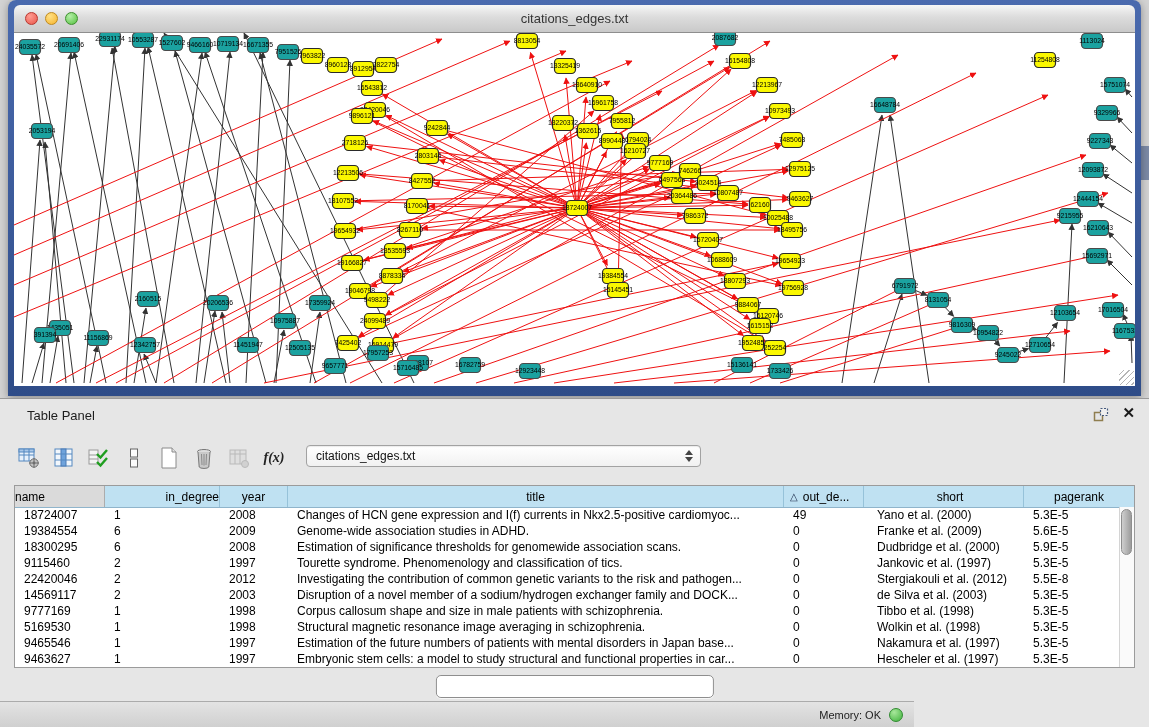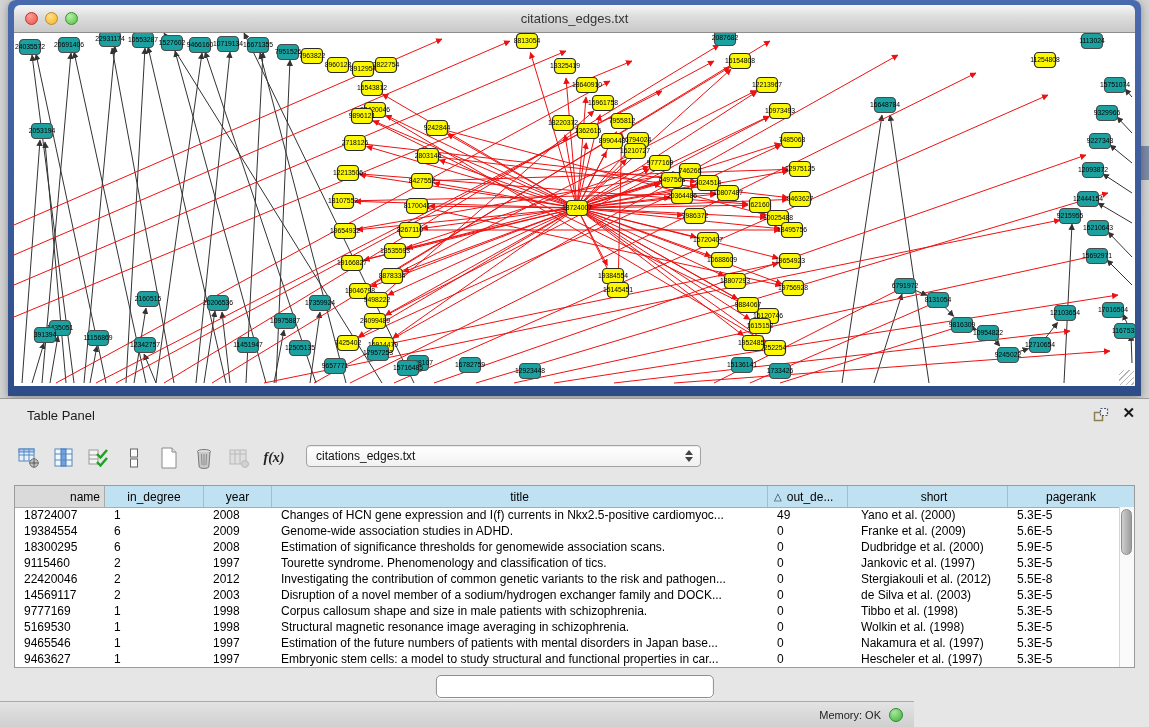--- a/index.html
+++ b/index.html
@@ -40,27 +40,27 @@
   .combo .stepper{position:absolute;right:7px;top:4px;display:flex;flex-direction:column;gap:2px;}
   .combo .stepper i{display:block;width:0;height:0;border-left:4px solid transparent;border-right:4px solid transparent;}
   .combo .stepper .up{border-bottom:5px solid #444;}
   .combo .stepper .dn{border-top:5px solid #444;}
   
   .table-wrap{position:absolute;left:14px;top:86px;width:1121px;height:183px;
               background:#FFFFFF;border:1px solid #9B9B9B;box-sizing:border-box;}
   .thead{display:flex;height:21px;font-size:12px;color:#000;border-bottom:1px solid #8FB4CB;}
   .th{display:flex;align-items:center;justify-content:center;box-sizing:border-box;
       background:#BFE1F2;border-right:1px solid #96C2D9;overflow:hidden;white-space:nowrap;}
-  .th.th-name{background:#DADADA;border-right:1px solid #ACACAC;justify-content:flex-end;padding-right:4px;}
+  .th.th-name{background:#DADADA;border-right:1px solid #ACACAC;justify-content:flex-start;padding-right:14px;}
   .th.th-out{justify-content:flex-start;padding-left:6px;gap:5px;}
   .th .sort{font-size:10px;color:#1c2b4a;}
   .tbody{position:absolute;left:0;top:21px;right:15px;bottom:0;overflow:hidden;}
   .tr{display:flex;height:16px;font-size:12px;color:#000;align-items:center;}
   .td{box-sizing:border-box;padding-left:9px;white-space:nowrap;overflow:hidden;}
-  .c0{width:90px;}.c1{width:99px;}.c2{width:68px;}.c3{width:496px;}.c4{width:80px;}.c5{width:160px;padding-left:13px;}.c6{flex:1;}
+  .c0{width:90px;}.c1{width:115px;justify-content:flex-end;}.c2{width:68px;}.c3{width:496px;}.c4{width:80px;}.c5{width:160px;padding-left:13px;}.c6{flex:1;}
   .vscroll{position:absolute;right:0;top:21px;bottom:0;width:15px;background:#FAFAFA;border-left:1px solid #D4D4D4;box-sizing:border-box;}
   .vthumb{position:absolute;left:1px;top:2px;width:11px;height:46px;border-radius:6px;
           background:linear-gradient(90deg,#CFCFCF,#9C9C9C);border:1px solid #8E8E8E;box-sizing:border-box;}
   
   .tabs{position:absolute;top:276px;left:50%;transform:translateX(-50%);display:flex;height:21px;
         border:1px solid #8E8E8E;border-radius:5px;overflow:hidden;background:#fff;font-size:12px;
         box-shadow:0 1px 0 rgba(255,255,255,.7);}
   .tab{display:flex;align-items:center;padding:0 13px;border-right:1px solid #A9A9A9;
        color:#111;background:linear-gradient(#FDFDFD,#EDEDED);cursor:pointer;white-space:nowrap;margin-top:40px;}
   .tab:last-child{border-right:none;}

